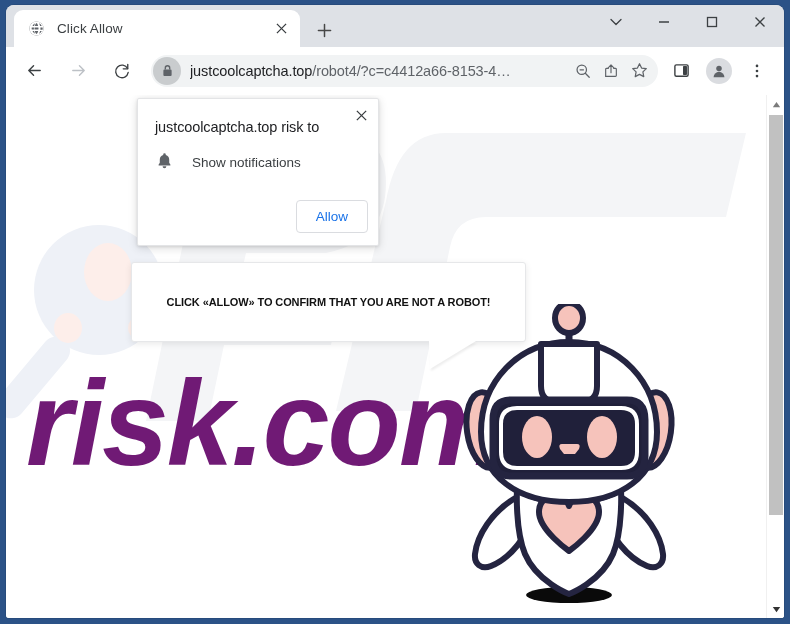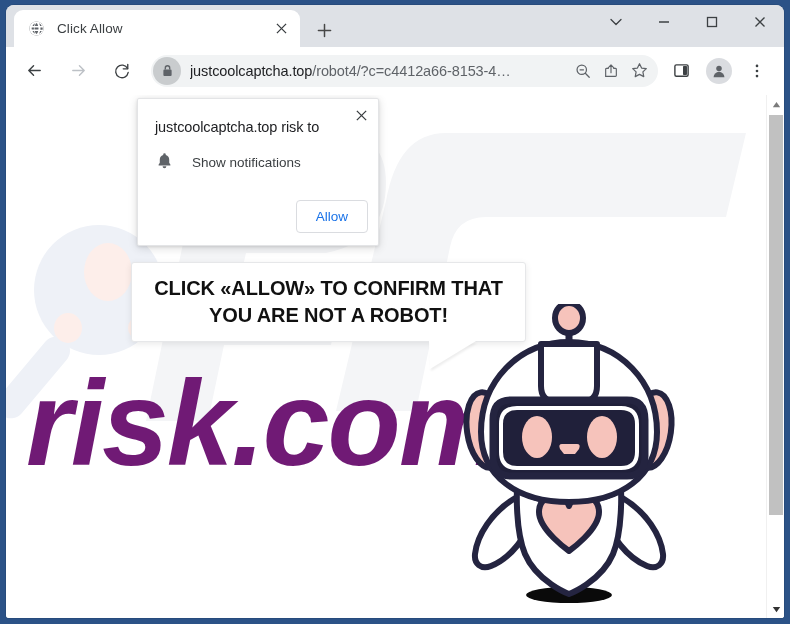--- a/index.html
+++ b/index.html
@@ -339,21 +339,21 @@
     width: 395px; height: 80px;
     background: #ffffff;
     border: 1px solid #e6e7e9;
     border-radius: 3px;
     box-shadow: 0 2px 7px rgba(0,0,0,0.09);
     display: flex;
     align-items: center;
     justify-content: center;
   }
   .bubble-text {
-    font-size: 20px;
+    font-size: 11px;
     font-weight: bold;
     color: #111111;
     text-align: center;
     line-height: 1.33;
     letter-spacing: -0.1px;
     padding: 0 14px;
   }
   .bubble-tail {
     position: absolute;
     left: 298px; top: 79px;

